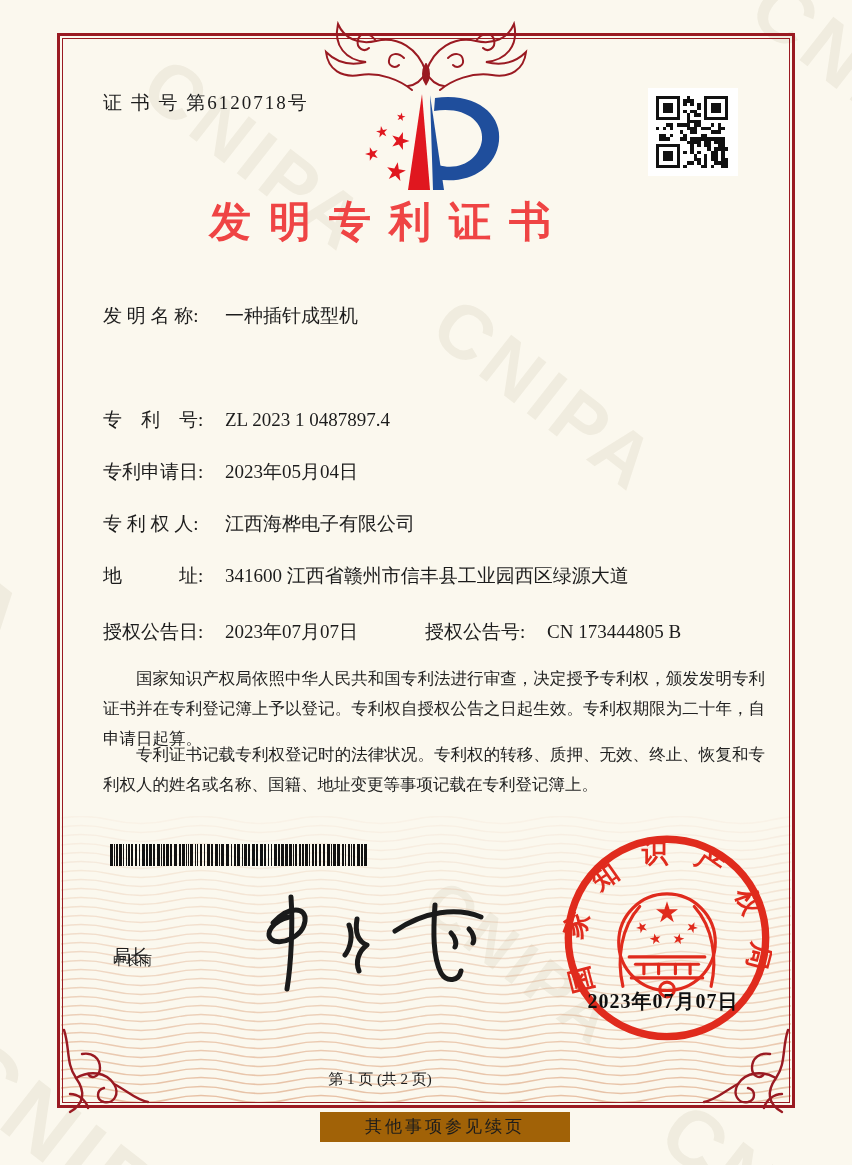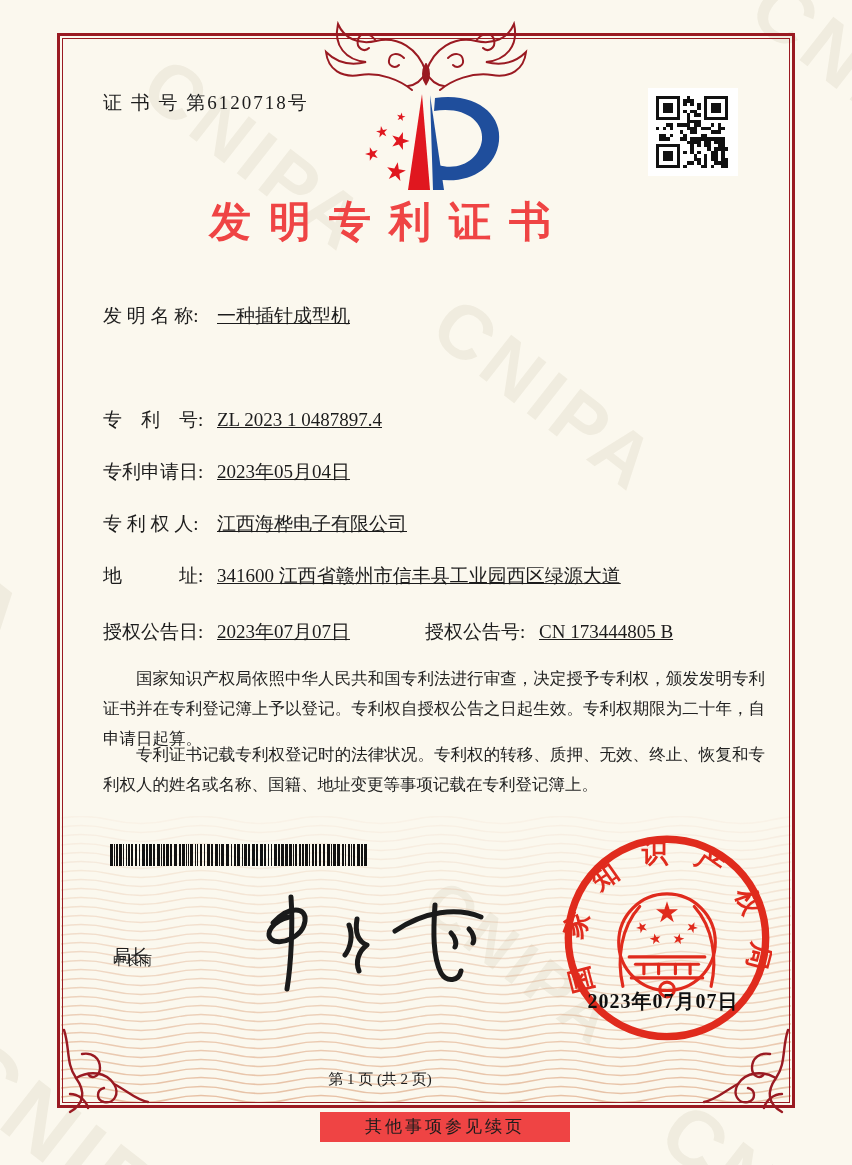--- a/index.html
+++ b/index.html
@@ -23,34 +23,34 @@
 
   
   .content{position:absolute;left:0;top:0;width:760px;height:1165px;z-index:5;color:#1c1c1c;}
   .certno{position:absolute;left:103px;top:90px;font-size:19px;letter-spacing:2px;}
   .title{position:absolute;left:0;right:0;top:194px;text-align:center;font-size:42px;
          font-weight:bold;letter-spacing:18px;text-indent:18px;color:#ef4444;}
   .qrbox{position:absolute;left:648px;top:88px;width:90px;height:88px;background:#ffffff;}
   #qr{position:absolute;left:8px;top:8px;width:72px;height:72px;}
   .row{position:absolute;left:103px;font-size:19px;white-space:nowrap;}
   .row .lab{display:inline-block;min-width:108px;}
-  .row .val{margin-left:6px;text-decoration:underline;}
+  .row .val{margin-left:14px;}
   .para{position:absolute;left:103px;width:662px;font-size:16.5px;line-height:30px;
         text-align:justify;text-indent:33px;color:#222;}
   #barcode{position:absolute;left:110px;top:844px;}
   .dir-title{position:absolute;left:113px;top:916px;font-size:18px;
              font-family:"Liberation Sans","DejaVu Sans",sans-serif;margin-top:28px;}
   .dir-name{position:absolute;left:113px;top:952px;font-size:13px;
             font-family:Liberation Mono, monospace;}
   #signature{position:absolute;left:245px;top:885px;}
   #seal{position:absolute;left:562px;top:833px;}
   .seal-date{position:absolute;left:578px;top:988px;width:170px;text-align:center;
              font-size:20px;font-weight:bold;letter-spacing:1px;color:#101010;z-index:6;}
   .pageinfo{position:absolute;left:0;right:0;top:1070px;text-align:center;font-size:15px;}
-  .contbox{position:absolute;left:320px;top:1112px;width:250px;height:30px;background:#ef4444;
+  .contbox{position:absolute;left:320px;top:1112px;width:250px;height:30px;background:#a16207;
            z-index:6;text-align:center;font-size:17px;line-height:30px;letter-spacing:3px;}
 </style>
 </head>
 <body>
 
 <div class="sheet">
 
   <div class="wm" style="left:180px;top:40px;font-size:76px;">CNIPA</div>
   <div class="wm" style="left:470px;top:280px;font-size:76px;">CNIPA</div>
   <div class="wm" style="left:-210px;top:390px;font-size:100px;">CNIPA</div>

